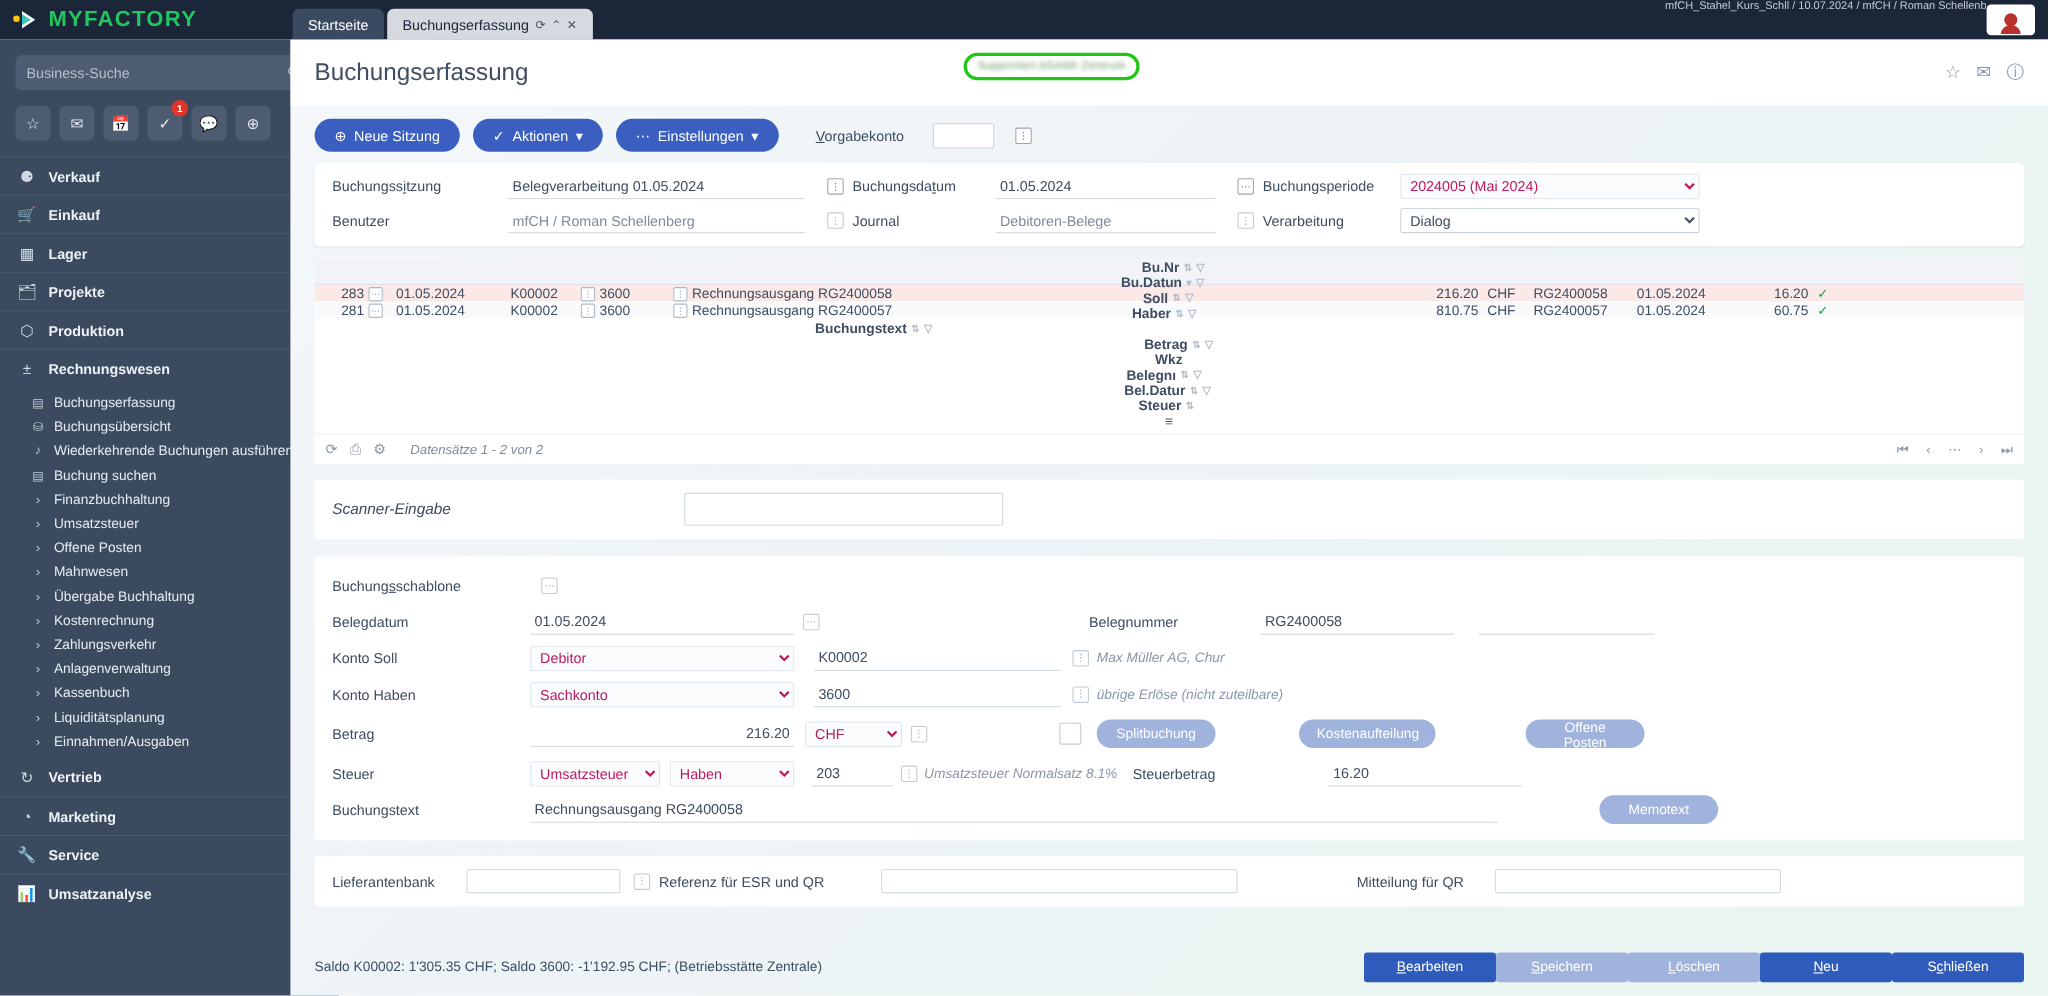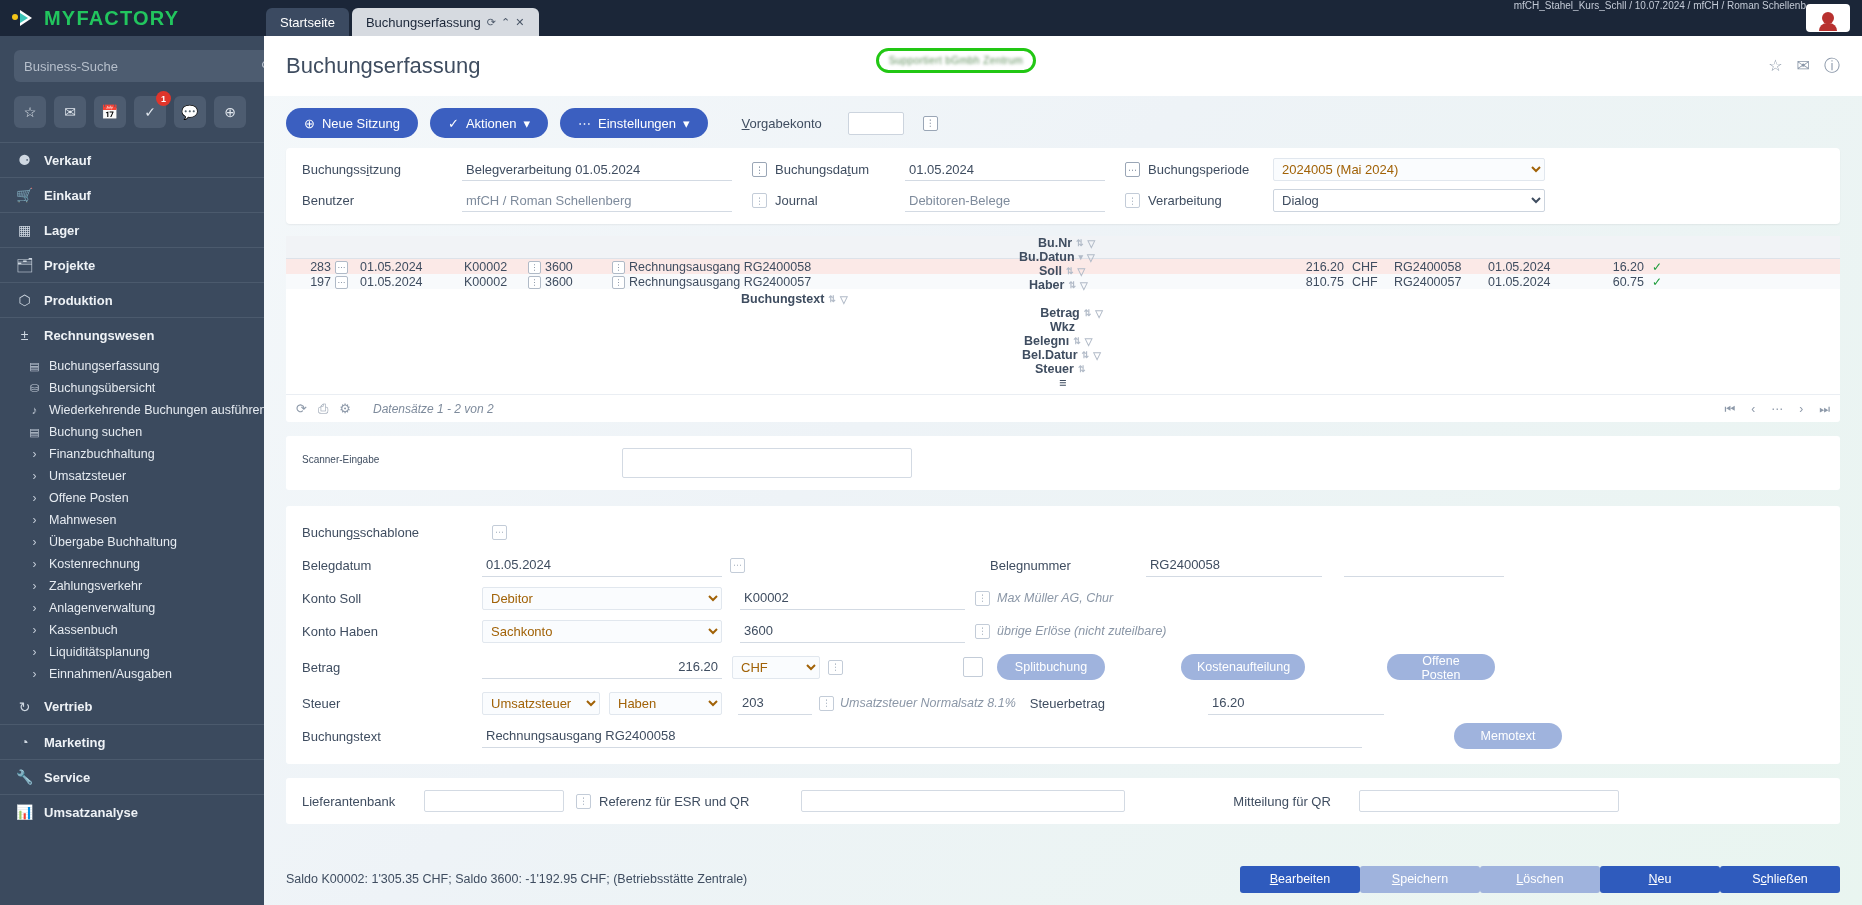--- a/index.html
+++ b/index.html
@@ -168,21 +168,21 @@
     height: 23px; border: none; border-bottom: 1px solid #d3dae3;
     background: transparent; font-family: inherit; font-size: 13px;
     color: #3f4d60; outline: none; padding: 0 4px;
   }
   .finput.ro { color: #7e8b9c; }
   .fselect {
     height: 23px; border: 1px solid #ccd4de; border-radius: 2px;
     background: #fff; font-family: inherit; font-size: 13px; color: #3f4d60;
     padding: 0 4px;
   }
-  .fselect.ro { color: #a16207; border-color: #e1e7ee; background:#fafcfe; }
+  .fselect.ro { color: #be185d; border-color: #e1e7ee; background:#fafcfe; }
 
   
   .grid-wrap { margin: 12px 22px 0 22px; background: #fff; border-radius: 3px; }
   .grid-head {
     display: flex; align-items: center; height: 23px;
     background: #f1f3f6; border-bottom: 1px solid #dde2e9;
     font-size: 12.5px; font-weight: bold; color: #3f4d60; flex-direction: column;
   }
   .gh { display: flex; align-items: center; gap: 4px; padding-left: 8px; }
   .gh .sorticon { color: #b2bbc8; font-size: 9px; }
@@ -203,21 +203,21 @@
   .grid-foot {
     display: flex; align-items: center; height: 28px; padding: 0 10px;
     border-top: 1px solid #eaeef3; font-size: 12px; color: #7e8b9c;
   }
   .gf-icons { display: flex; gap: 11px; font-size: 13px; color: #8d99a9; }
   .gf-text { font-style: italic; margin-left: 22px; }
   .gf-pager { margin-left: auto; display: flex; gap: 16px; color: #8d99a9; font-size: 12px; }
 
   
   .scan-wrap { margin: 14px 22px 0 22px; background: #fff; border-radius: 3px; padding: 12px 16px; display: flex; align-items: flex-start; }
-  .scan-label { font-size: 10px; color: #3f4d60; width: 320px; padding-top: 6px; }
+  .scan-label { font-size: 14px; color: #3f4d60; width: 320px; padding-top: 6px; font-style: italic; }
   .scan-input {
     width: 290px; height: 30px; border: 1px solid #d3dae3; border-radius: 2px;
     background: #fff; resize: none; font-family: inherit; outline: none;
   }
 
   
   .detail { margin: 16px 22px 0 22px; background: #fff; border-radius: 3px; padding: 14px 16px 16px 16px; }
   .drow { display: flex; align-items: center; height: 24px; margin-bottom: 9px; }
   .dlabel { width: 180px; font-size: 13px; color: #3f4d60; }
   .dlabel u { text-decoration: underline; }
@@ -539,21 +539,21 @@
         </div>
         <div class="gc" style="width:80px; justify-content:flex-end">216.20</div>
         <div class="gc" style="width:42px">CHF</div>
         <div class="gc" style="width:94px">RG2400058</div>
         <div class="gc" style="width:98px">01.05.2024</div>
         <div class="gc" style="width:66px; justify-content:flex-end">16.20</div>
         <div class="gc check" style="width:26px">✓</div>
       </div>
       <div class="grid-row alt">
         <div class="gc" style="width:66px; justify-content:flex-end; padding-right:4px">
-          <span>197</span>
+          <span>281</span>
           <span class="mini-btn">⋯</span>
         </div>
         <div class="gc" style="width:104px">01.05.2024</div>
         <div class="gc" style="width:64px">K00002</div>
         <div class="gc" style="width:84px">
           <span class="mini-btn">⋮</span>
           <span>3600</span>
         </div>
         <div class="gc" style="width:660px">
           <span class="mini-btn">⋮</span>

